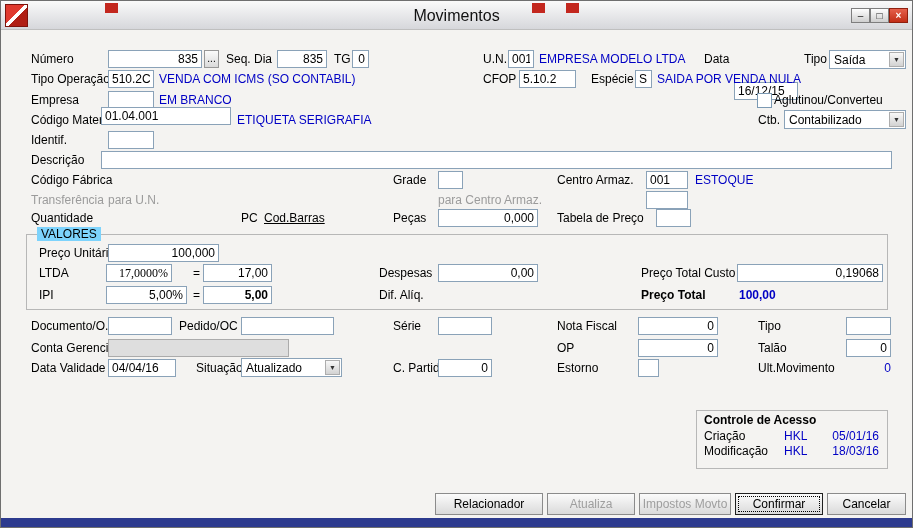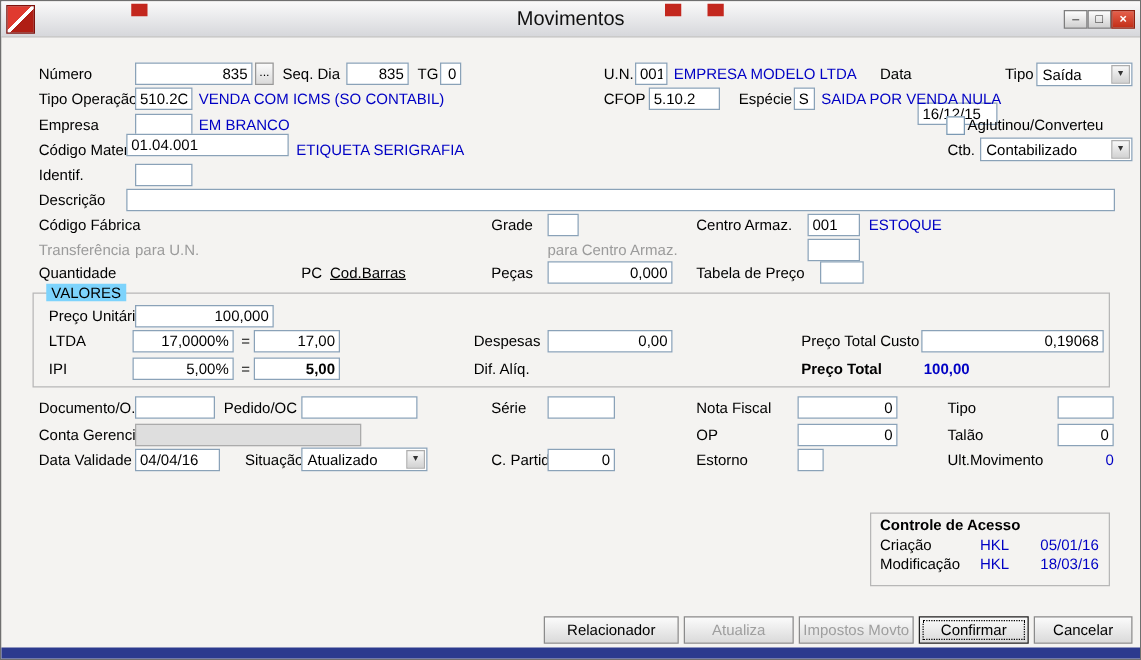--- a/index.html
+++ b/index.html
@@ -113,21 +113,21 @@
   <div class="lbl" style="left:392px;top:210px">Peças</div>
   <input class="inp num" style="left: 437px; top: 208px; width: 100px;" value="0,000">
   <div class="lbl" style="left:556px;top:210px">Tabela de Preço</div>
   <input class="inp" style="left: 655px; top: 208px; width: 35px;" value="">
 
   <div class="grp" style="left:25px;top:233px;width:860px;height:74px"></div>
   <div class="legend" style="left:36px;top:226px">VALORES</div>
   <div class="lbl" style="left:38px;top:245px">Preço Unitário</div>
   <input class="inp num" style="left: 107px; top: 243px; width: 111px;" value="100,000">
   <div class="lbl" style="left:38px;top:265px">LTDA</div>
-  <input class="inp num" style="left: 105px; top: 263px; width: 81px;" value="17,0000%">
+  <input class="inp num" style="left: 105px; top: 263px; width: 66px; font-family: Liberation Serif, serif;" value="17,0000%">
   <div class="lbl" style="left:192px;top:265px">=</div>
   <input class="inp num" style="left: 202px; top: 263px; width: 69px;" value="17,00">
   <div class="lbl" style="left:378px;top:265px">Despesas</div>
   <input class="inp num" style="left: 437px; top: 263px; width: 100px;" value="0,00">
   <div class="lbl" style="left:640px;top:265px">Preço Total Custo</div>
   <input class="inp num" style="left: 736px; top: 263px; width: 146px;" value="0,19068">
   <div class="lbl" style="left:38px;top:287px">IPI</div>
   <input class="inp num" style="left: 105px; top: 285px; width: 81px;" value="5,00%">
   <div class="lbl" style="left:192px;top:287px">=</div>
   <input class="inp num" style="left: 202px; top: 285px; width: 69px; font-weight: bold;" value="5,00">

